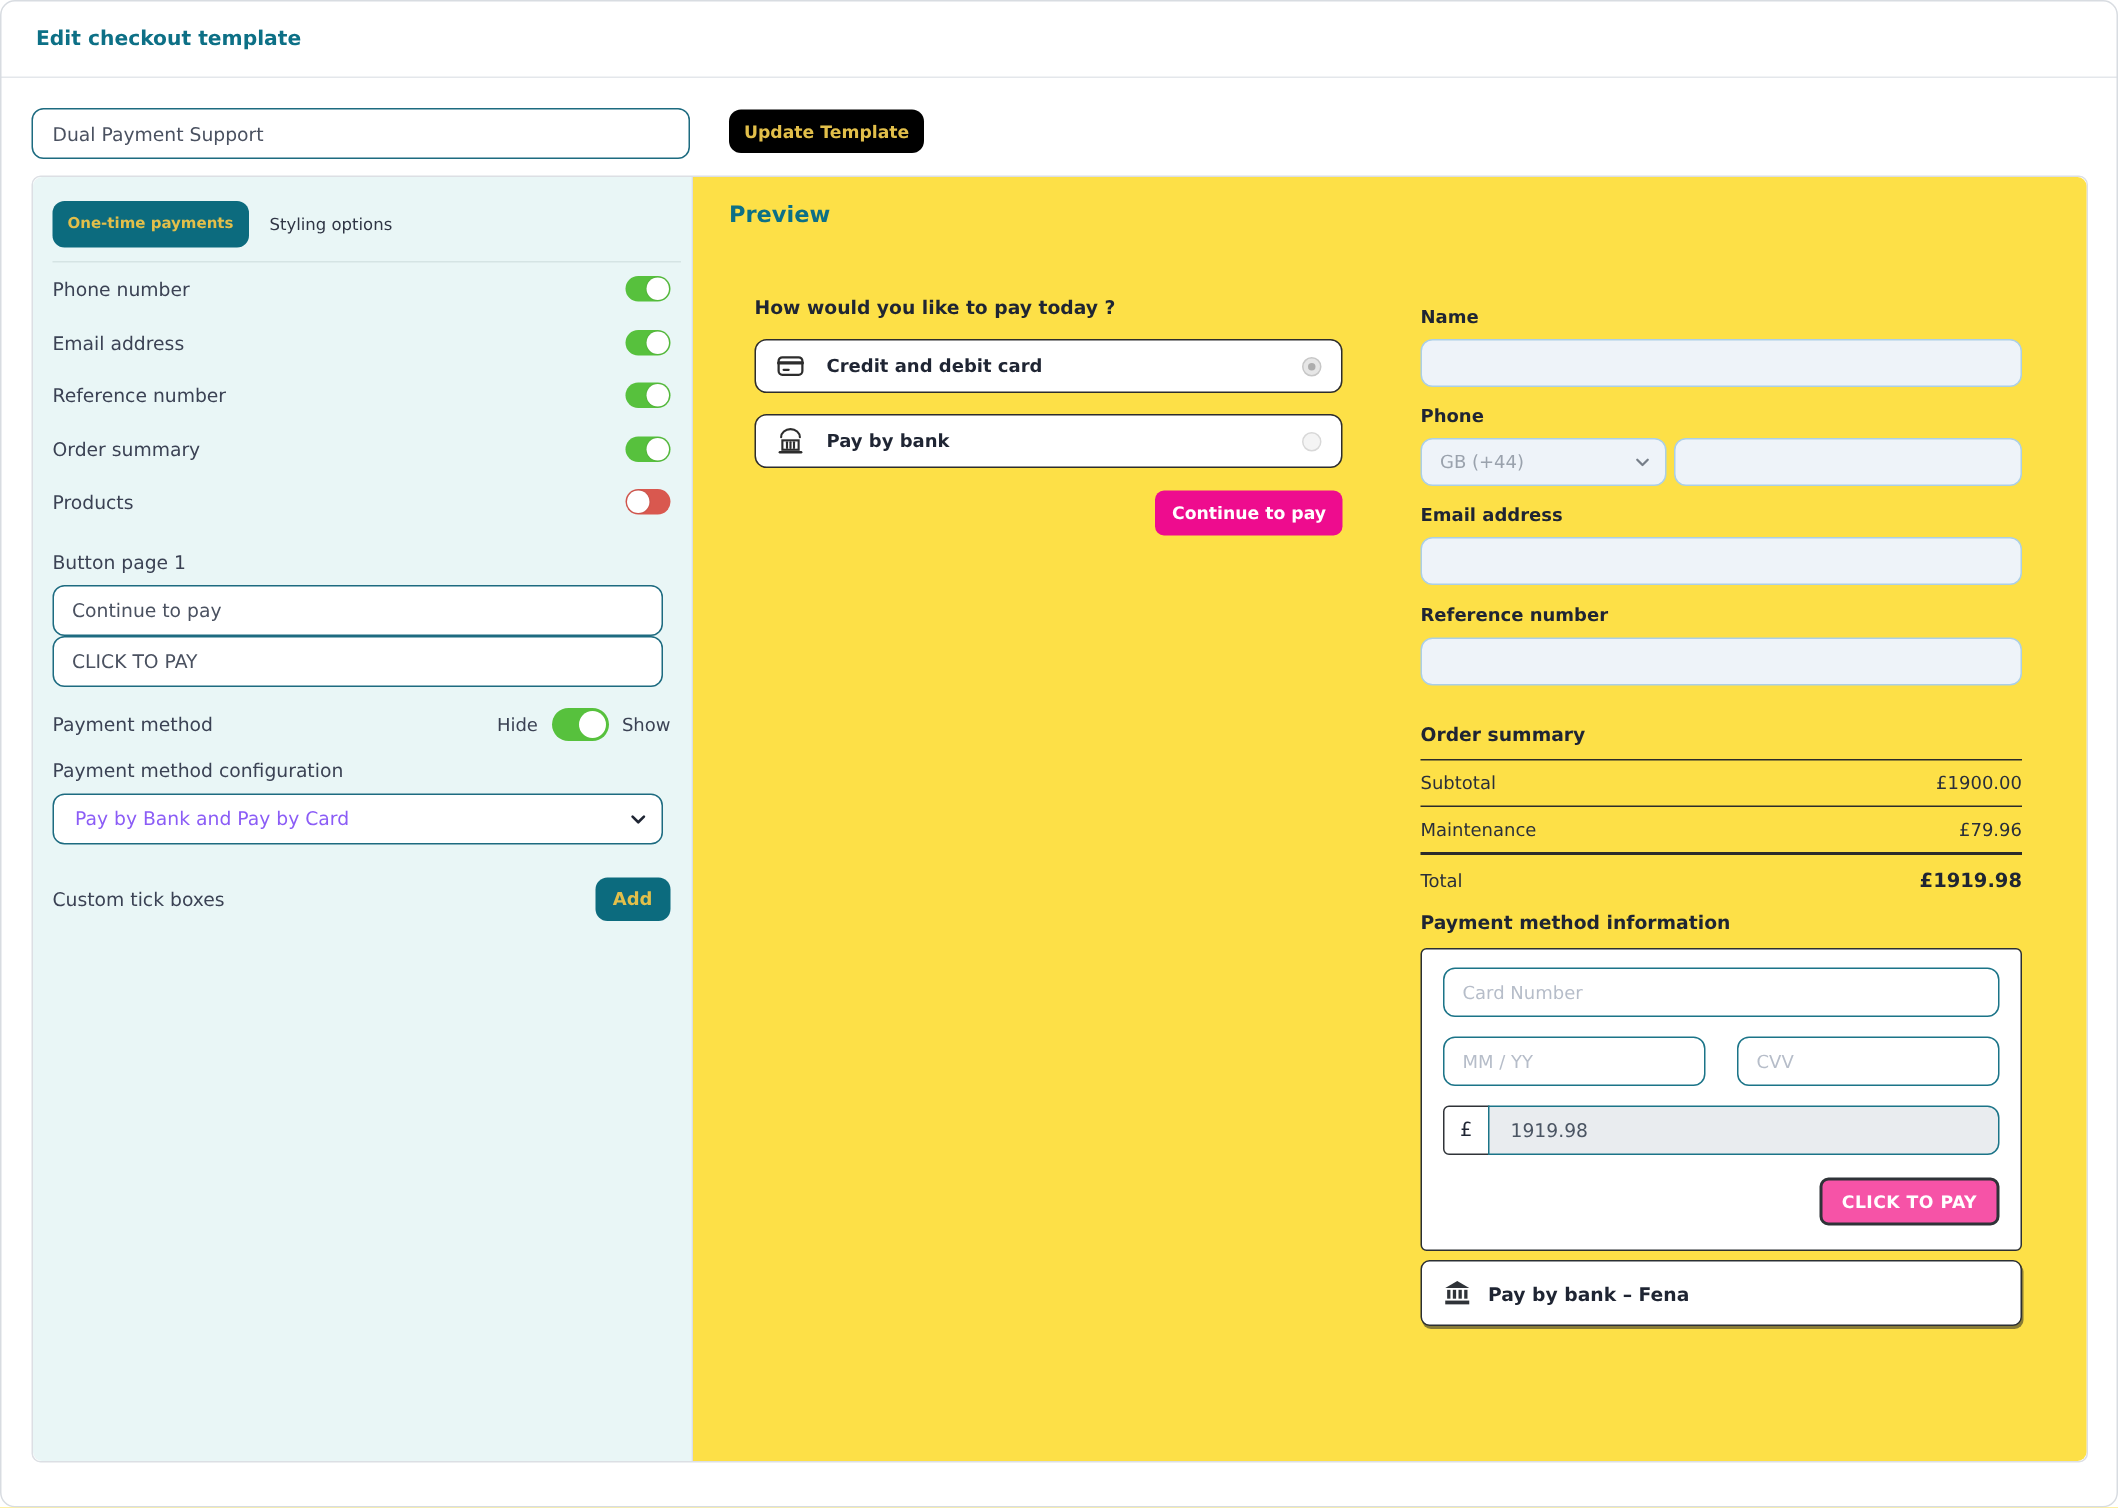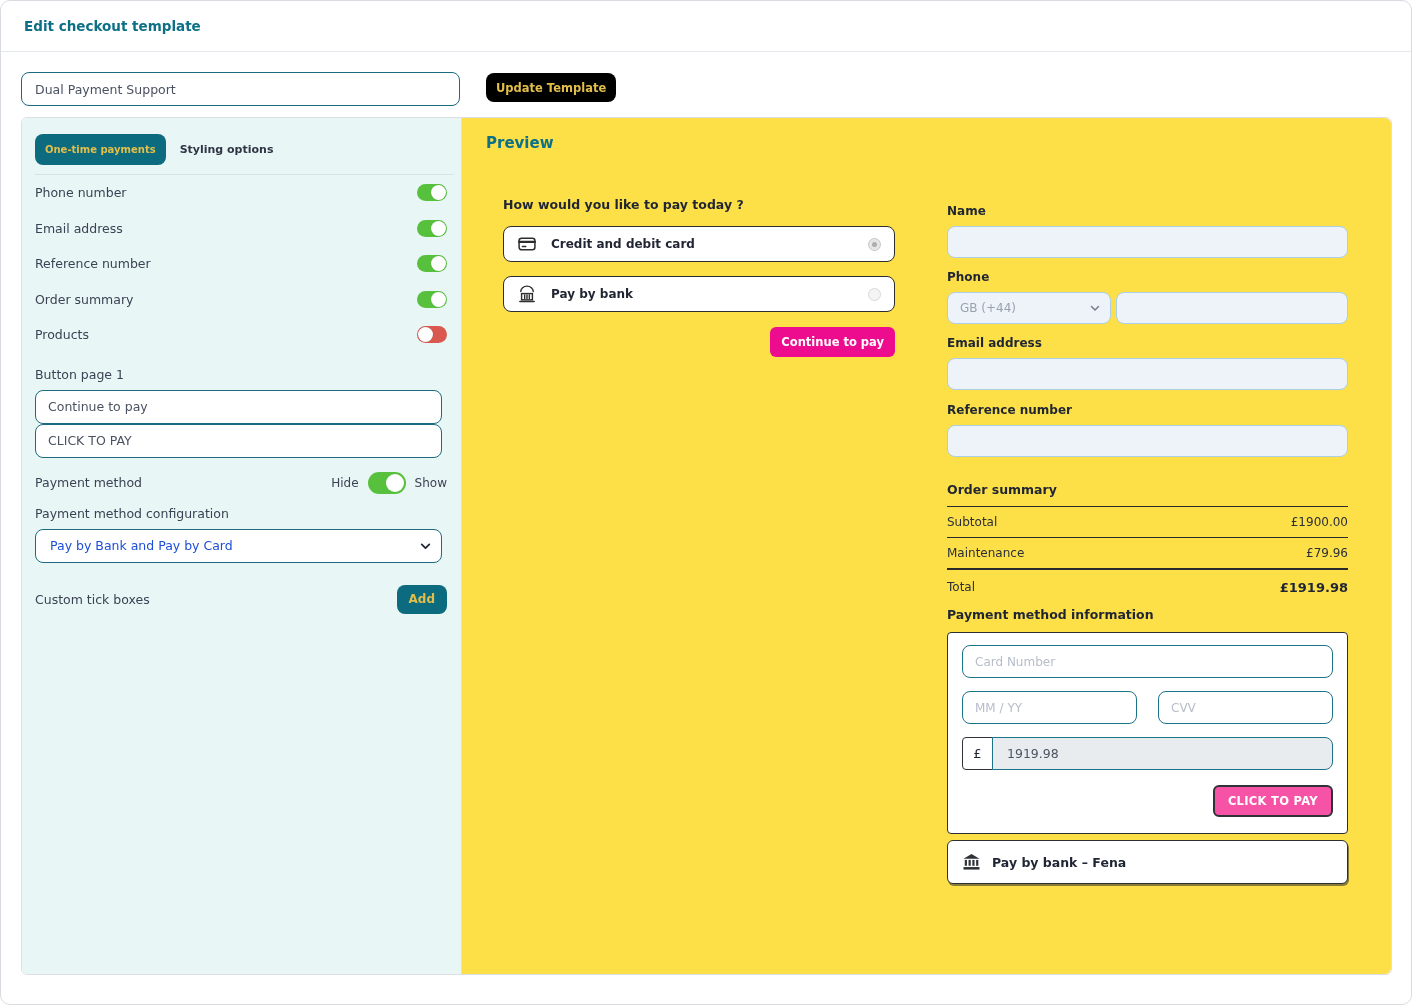--- a/index.html
+++ b/index.html
@@ -25,21 +25,21 @@
     border:none; border-radius:8px; font-family:inherit; font-size:11.5px; font-weight:bold; cursor:pointer;
   }
 
   
   .main { position:absolute; top:117px; left:21px; width:1371px; height:858px; border:1px solid #dcdfe4; border-radius:6px; display:flex; background:#fff; }
 
   
   .editor-panel { width:440px; background:#e9f6f6; border-right:1px solid #dcdfe4; border-radius:6px 0 0 6px; padding:13px 7px 0 13px; }
   .tabs { display:flex; align-items:center; margin-top:3px; padding-bottom:9px; border-bottom:1px solid #d5e4e4; padding-right:6px; }
   .tab-active { background:#0c6b7e; color:#e2bf4a; font-size:10px; font-weight:bold; padding:0 10px; height:31px; display:flex; align-items:center; border-radius:8px; cursor:pointer; }
-  .tab-plain { margin-left:14px; font-size:11px; font-weight:700; color:#2f3545; cursor:pointer; }
+  .tab-plain { margin-left:14px; font-size:11px; font-weight:400; color:#2f3545; cursor:pointer; }
 
   .toggle-row { height:35.5px; display:flex; align-items:center; justify-content:space-between; padding-right:7px; }
   .toggle-row .lbl { font-size:12.5px; color:#3b4254; font-weight:500; }
   .switch { width:30px; height:17px; border-radius:9px; position:relative; cursor:pointer; flex:0 0 auto; }
   .switch .knob { position:absolute; top:1px; width:15px; height:15px; background:#fff; border-radius:50%; box-shadow:0 0 1px rgba(0,0,0,.25); }
   .switch.on  { background:#57c13d; } .switch.on  .knob { right:1px; }
   .switch.off { background:#d9584f; } .switch.off .knob { left:1px; }
 
   .field-label { font-size:12.5px; color:#3b4254; font-weight:500; margin:14px 0 8px; }
   .field-label-2 { font-size:12.5px; color:#3b4254; font-weight:500; margin:19px 0 8px; }
@@ -49,21 +49,21 @@
   }
   .pm-row { margin-top:14px; display:flex; align-items:center; justify-content:space-between; padding-right:7px; }
   .pm-right { display:flex; align-items:center; gap:9px; }
   .pm-right .side-lbl { font-size:12px; color:#3b4254; }
   .switch-lg { width:38px; height:22px; border-radius:11px; background:#57c13d; position:relative; cursor:pointer; }
   .switch-lg .knob { position:absolute; top:2px; right:2px; width:18px; height:18px; background:#fff; border-radius:50%; }
 
   .select-wrap { position:relative; width:407px; margin-top:0; }
   .config-select {
     width:100%; height:34px; border:1px solid #1d6b80; border-radius:8px; background:#fff;
-    font-family:inherit; font-size:12.5px; color:#1d4ed8; padding:0 28px 0 14px; outline:none;
+    font-family:inherit; font-size:12.5px; color:#8b5cf6; padding:0 28px 0 14px; outline:none;
     -webkit-appearance:none; appearance:none; cursor:pointer;
   }
   .select-chevron { position:absolute; right:10px; top:50%; transform:translateY(-50%); pointer-events:none; display:flex; }
 
   .tickbox-row { margin-top:22px; display:flex; align-items:center; justify-content:space-between; padding-right:7px; }
   .tickbox-row .lbl { font-size:12.5px; color:#3b4254; font-weight:500; }
   .add-btn { height:29px; padding:0 12px; background:#0c6b7e; color:#e2bf4a; border:none; border-radius:8px; font-family:inherit; font-size:12px; font-weight:bold; cursor:pointer; }
 
   
   .preview-panel { flex:1; background:#fde047; padding:16px 24px 0 24px; border-radius:0 6px 6px 0; }

